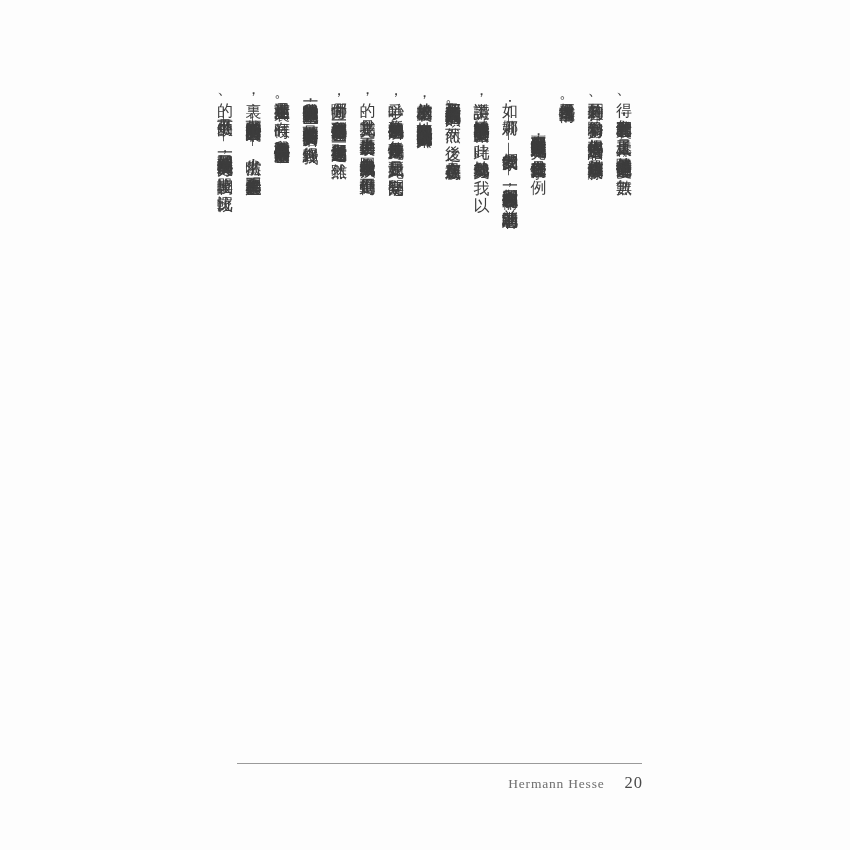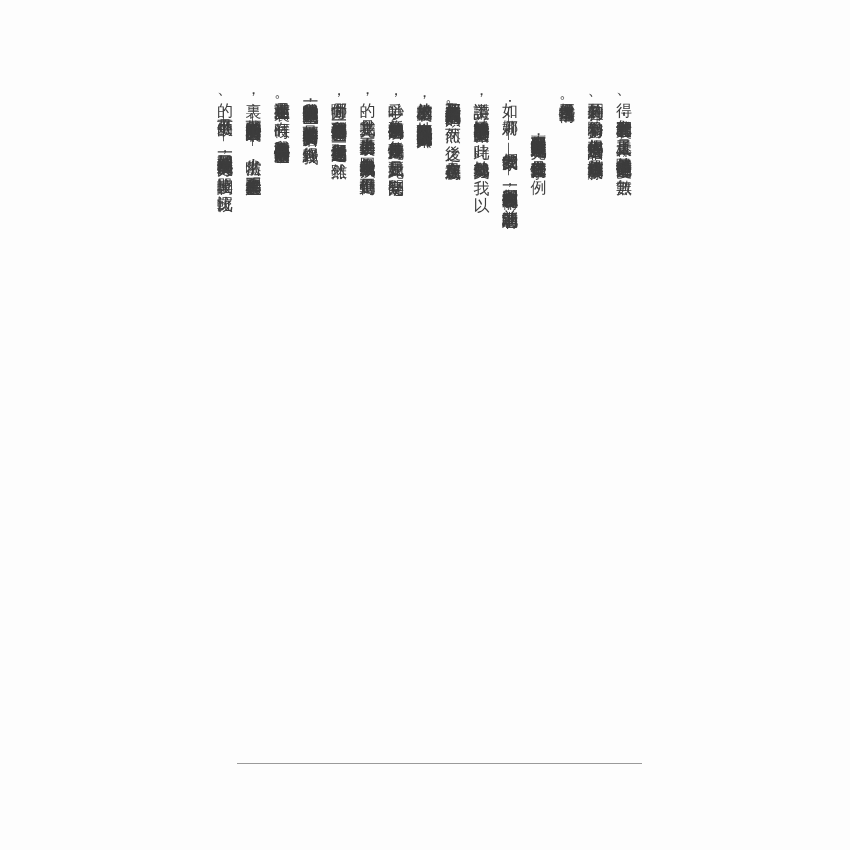--- a/index.html
+++ b/index.html
@@ -83,14 +83,17 @@
     <div class="vline">的，我是光亮、正直世界裏的一份子；因為我是我父母親的孩子。但不管是轉到</div>
     <div class="vline">哪個方向，我都感覺到自己是屬於另一個世界，我與那個世界生活在一起，雖然</div>
     <div class="vline">我時常覺得對另一個世界也感到陌生，且時而受到痛苦和不安的折磨，但終歸我</div>
     <div class="vline">還是生活在那裏面。有時候，我真心喜歡生活在另外的那個被嚴禁涉足的世界</div>
     <div class="vline">裏，然而必須時時回到所謂光明的世界裏來——當然啦！光明和正義的世界是好</div>
     <div class="vline">的、是不可缺的——就好似回到了一個比較不美麗的地方，比較單調，比較沉</div>
   </div>
 
   <div class="footer-rule"></div>
 
+  <div class="footer-text">
+    <span class="running-author">Hermann Hesse</span><span class="page-number">20</span>
+  </div>
 
 </div>
 
 </body></html>

